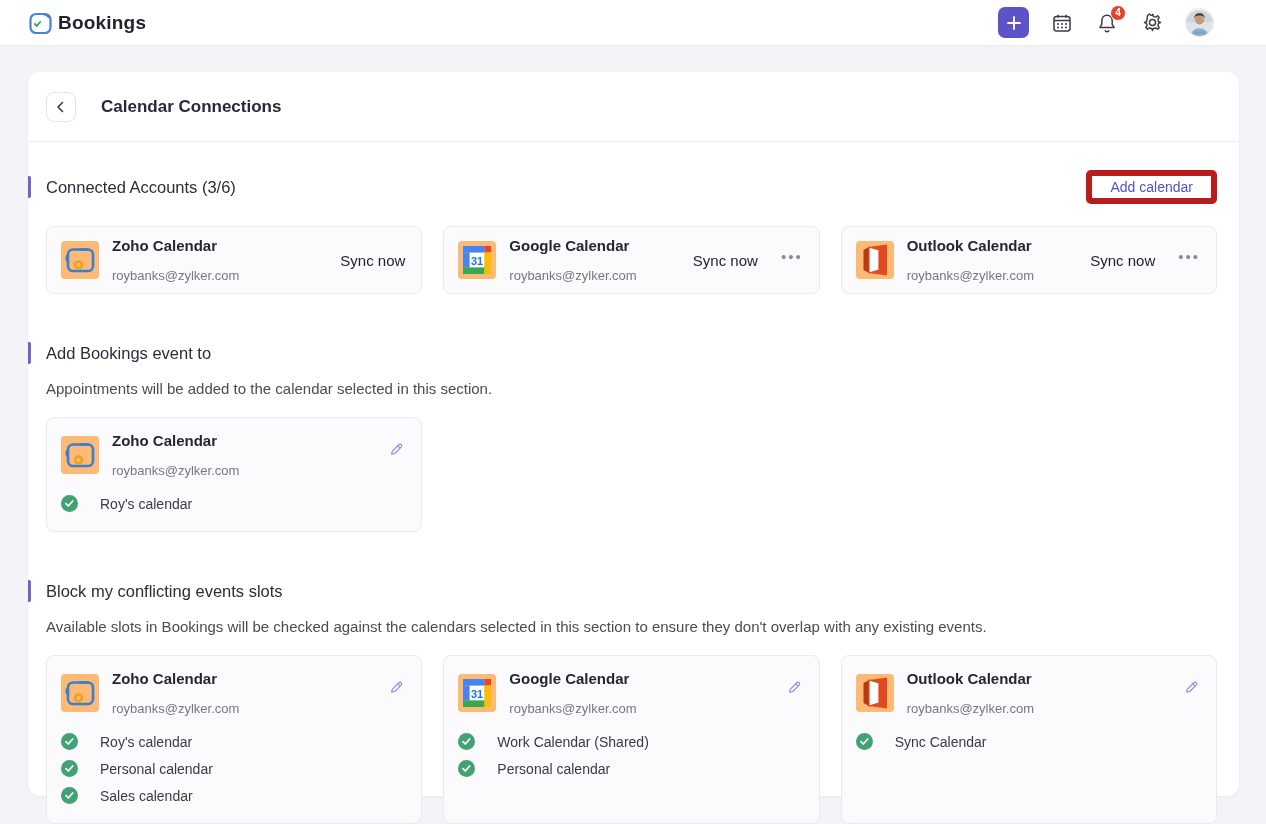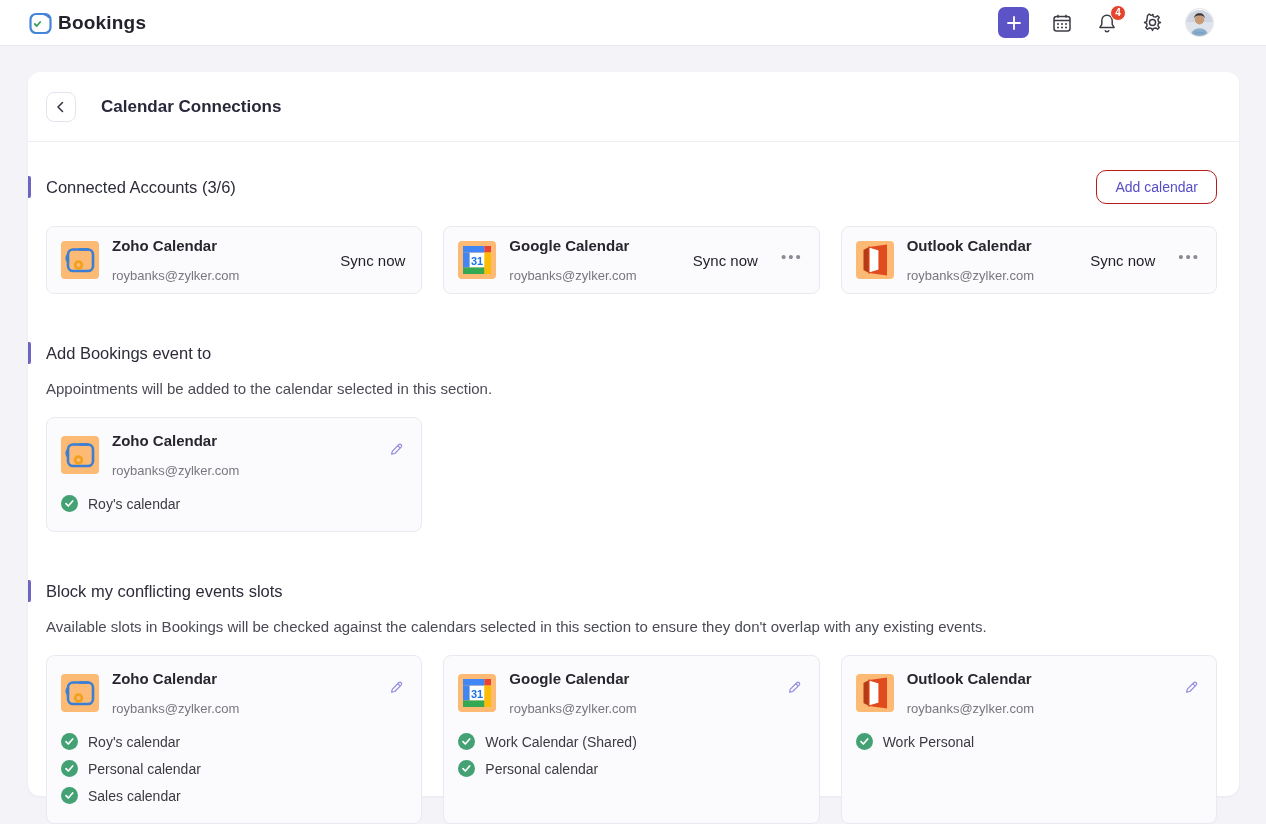--- a/index.html
+++ b/index.html
@@ -57,22 +57,22 @@
   .panel-body { padding:28px 22px 30px 18px; }
   .section-head-row { display:flex; align-items:center; justify-content:space-between; margin-bottom:22px; }
   .section-title {
     font-size:16.5px; font-weight:400; color:#2c2c3a; position:relative; line-height:34px;
   }
   .section-title::before {
     content:""; position:absolute; left:-18px; top:6px; width:3px; height:22px;
     background:#6c66c0; border-radius:0 2px 2px 0;
   }
   .add-cal-btn {
-    height:34px; padding:0 18px; background:#fff; border:1px solid #b91c1c;
-    color:#584dc6; font-size:14px; border-radius:10px; cursor:pointer;
+    height:34px; padding:0 18px; background:#fff; border:6px solid #b91c1c;
+    color:#584dc6; font-size:14px; border-radius:5px; cursor:pointer;
     font-family:"Liberation Sans", sans-serif;
   }
   .section-desc { font-size:15px; color:#4b4b56; margin:-12px 0 20px 0; }
   .cards-grid { display:grid; grid-template-columns:repeat(3,1fr); gap:21px; }
   .mb-lg { margin-bottom:42px; }
   
   .card {
     background:#fbfbfd; border:1px solid #e9e9f1; border-radius:8px;
   }
   .hcard { height:68px; display:flex; align-items:center; gap:13px; padding:0 16px 0 14px; }
@@ -90,21 +90,21 @@
     letter-spacing:2px; padding:0 0 6px 0; line-height:10px; margin-left:10px;
   }
   .vcard { padding:14px 14px 14px 14px; }
   .vcard.tall { min-height:152px; }
   .vcard-head { display:flex; align-items:center; gap:13px; margin-bottom:12px; }
   .pencil-btn {
     background:none; border:none; cursor:pointer; width:22px; height:22px;
     display:inline-flex; align-items:center; justify-content:center; align-self:flex-start; margin-top:6px;
   }
   .cal-list { list-style:none; }
-  .cal-list li { display:flex; align-items:center; gap:10px; padding:5px 0; }
+  .cal-list li { display:flex; align-items:center; gap:22px; padding:5px 0; }
   .cal-list .check { width:17px; height:17px; display:inline-flex; }
   .cal-name { font-size:14px; color:#3a3a42; }
 </style>
 </head>
 <body>
 
 <header class="topbar">
   <div class="brand">
     <span class="logo">
       <svg viewBox="0 0 26 26" width="26" height="26">
@@ -422,21 +422,21 @@
               </button>
             </div>
             <ul class="cal-list">
               <li>
                 <span class="check">
                   <svg viewBox="0 0 17 17" width="17" height="17">
   <circle cx="8.5" cy="8.5" r="8.5" fill="#43a173"></circle>
   <path d="M5 8.7l2.3 2.3 4.4-5" fill="none" stroke="#fff" stroke-width="1.7" stroke-linecap="round" stroke-linejoin="round"></path>
 </svg>
                 </span>
-                <span class="cal-name">Work Personal</span>
+                <span class="cal-name">Sync Calendar</span>
               </li>
             </ul>
           </div>
         </div>
 
     </div>
   </section>
 </main>
 
 </body></html>

